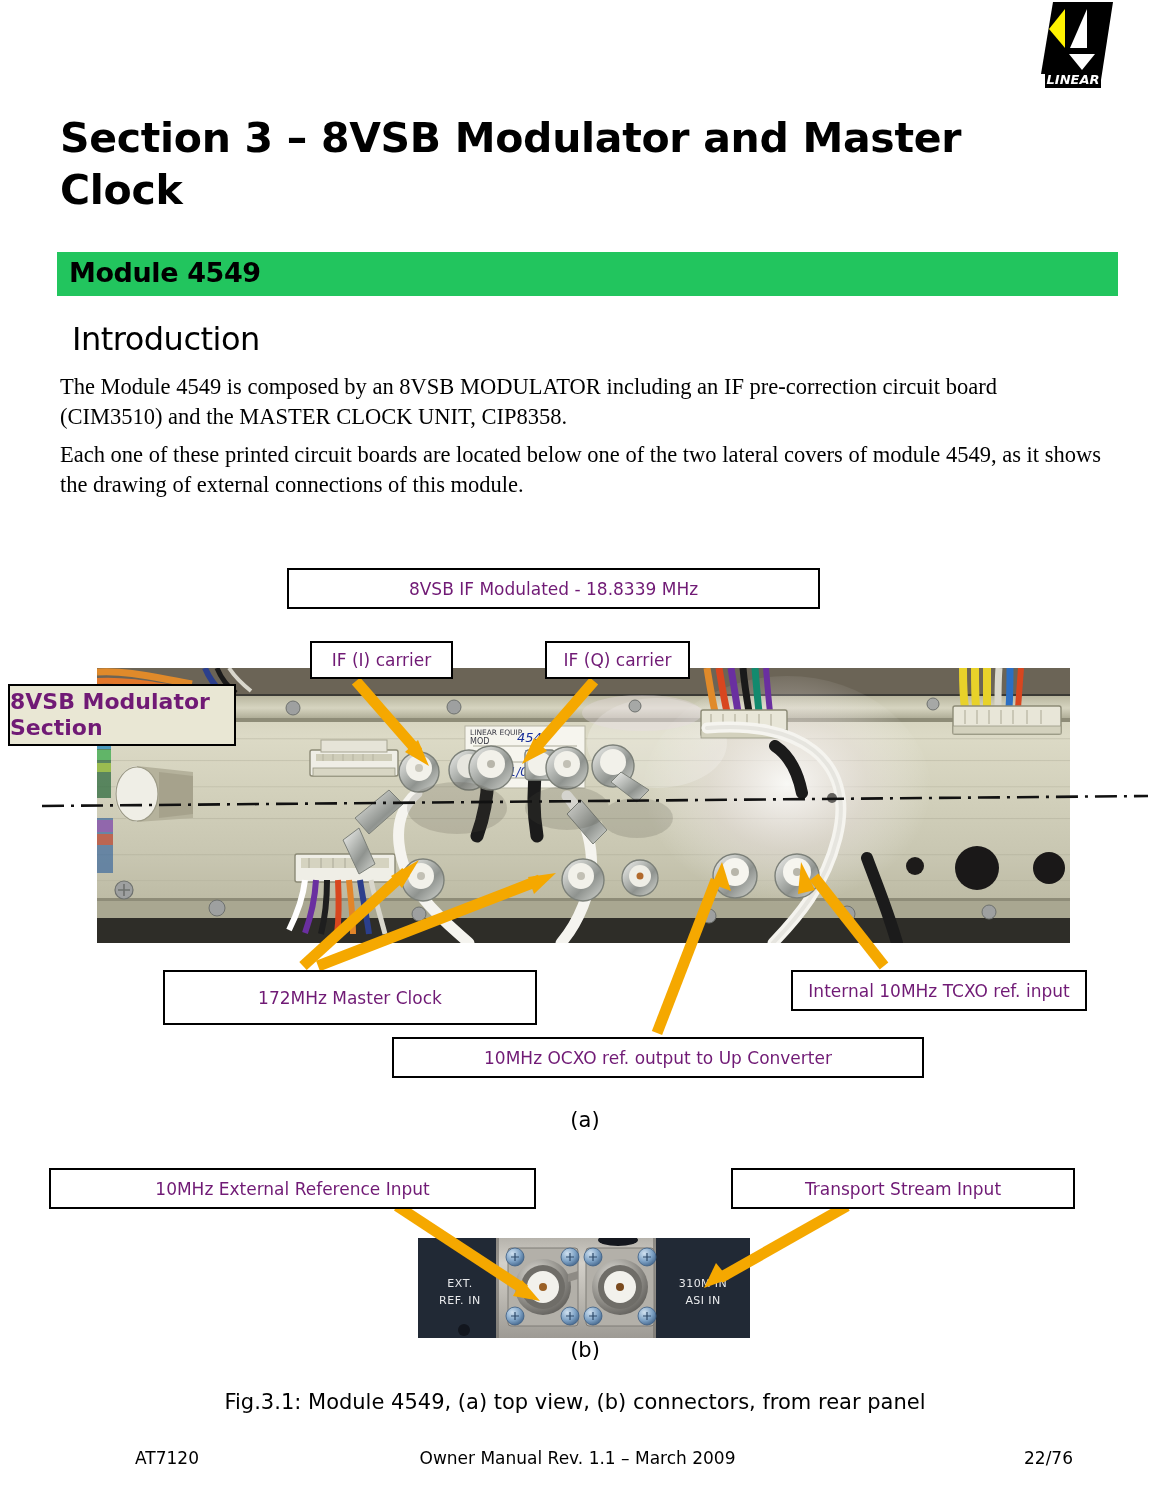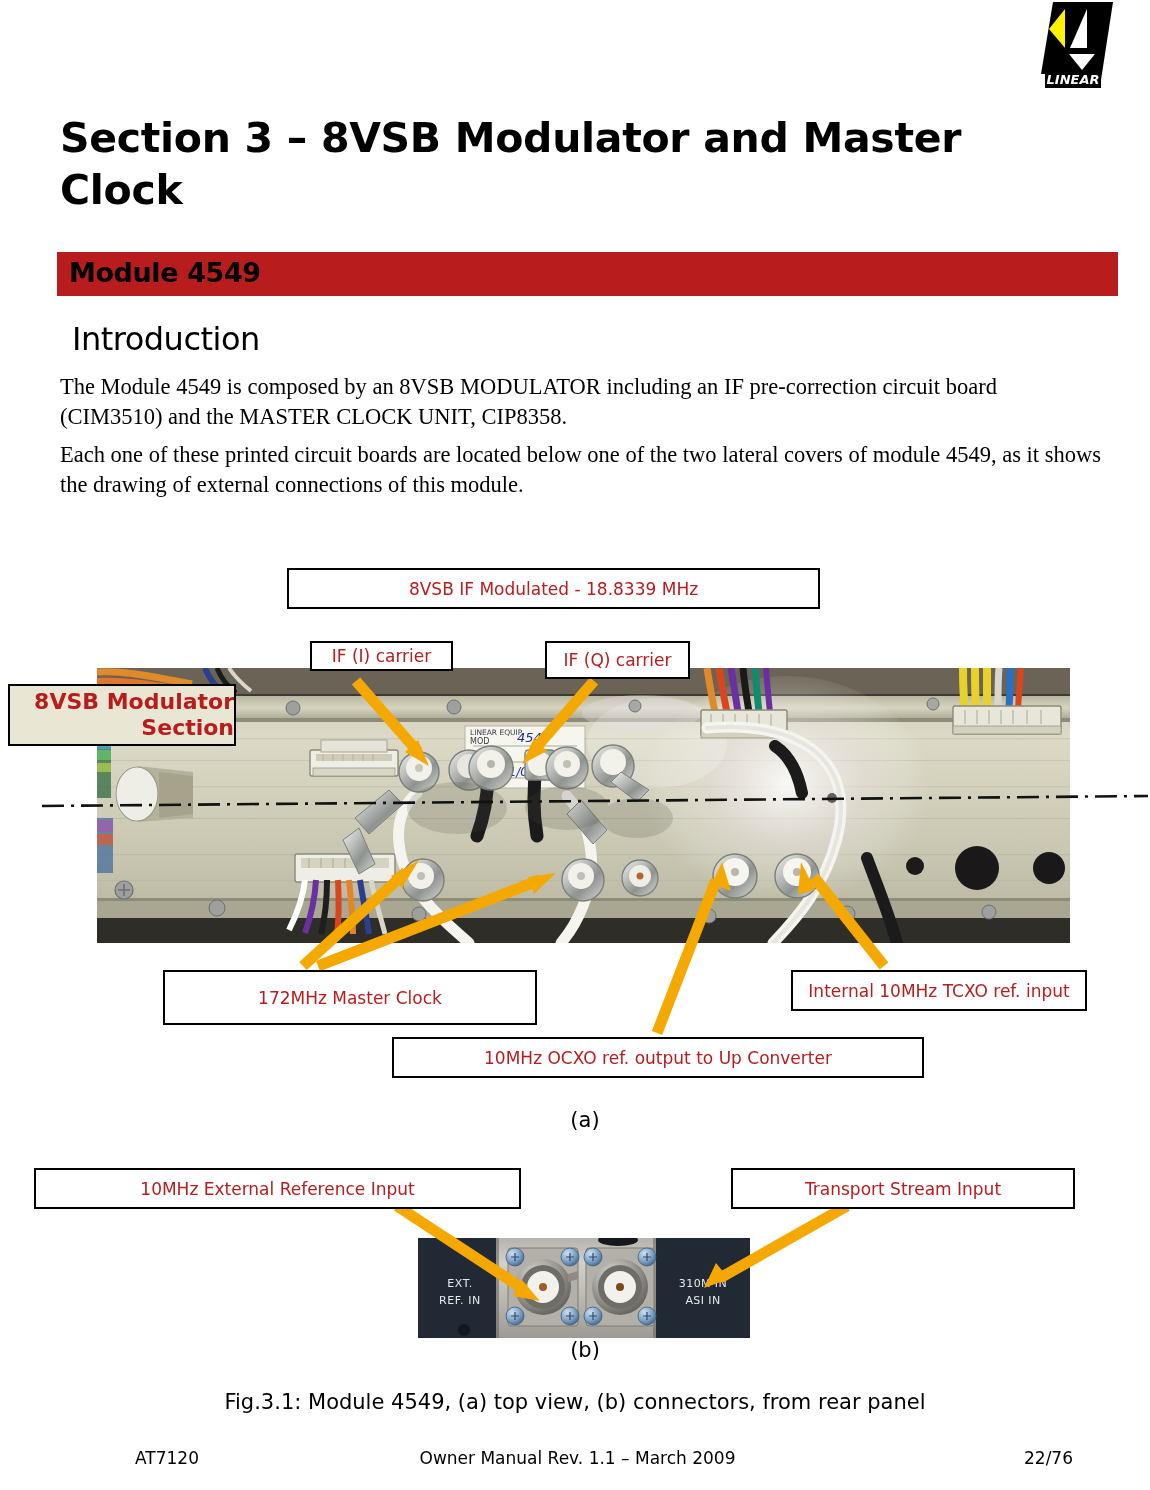--- a/index.html
+++ b/index.html
@@ -48,21 +48,21 @@
     color: #000;
   }
 
   
   .band {
     position: absolute;
     left: 57px;
     top: 252px;
     width: 1061px;
     height: 44px;
-    background: #b91c1c;
+    background: #22c55e;
   }
   .band-label {
     position: absolute;
     left: 12px;
     top: 5px;
     font-family: "DejaVu Sans", sans-serif;
     font-weight: bold;
     font-size: 27px;
     letter-spacing: -0.4px;
   }
@@ -101,44 +101,44 @@
   }
   .photo-a-inner { position: absolute; left: 0; top: 0; width: 973px; height: 275px; }
 
   
   .cbox {
     position: absolute;
     border: 2px solid #000000;
     background: #ffffff;
     font-family: "DejaVu Sans", sans-serif;
     font-size: 17px;
-    color: #b91c1c;
+    color: #701a75;
     display: flex;
     align-items: center;
     justify-content: center;
-    text-align: right;
+    text-align: left;
     box-sizing: border-box;
     z-index: 30;
   }
   .cbox.beige {
     background: #e9e7d4;
     font-weight: bold;
     font-size: 22px;
     line-height: 26px;
   }
 
   #box-8vsb-if   { left: 287px; top: 568px;  width: 533px; height: 41px; }
-  #box-if-i      { left: 310px; top: 641px;  width: 143px; height: 30px; }
+  #box-if-i      { left: 310px; top: 641px;  width: 143px; height: 38px; }
   #box-if-q      { left: 545px; top: 641px;  width: 145px; height: 38px; }
   #box-mod-sect  { left: 8px;   top: 684px;  width: 228px; height: 62px; }
   #box-master-sect{left: 941px; top: 818px;  width: 193px; height: 65px; }
   #box-172mhz    { left: 163px; top: 970px;  width: 374px; height: 55px; }
   #box-tcxo      { left: 791px; top: 970px;  width: 296px; height: 41px; }
   #box-ocxo      { left: 392px; top: 1037px; width: 532px; height: 41px; }
-  #box-ext-ref   { left: 34px;  top: 1168px; width: 487px; height: 41px; }
+  #box-ext-ref   { left: 49px;  top: 1168px; width: 487px; height: 41px; }
   #box-ts-in     { left: 731px; top: 1168px; width: 344px; height: 41px; }
 
   
   .figlabel {
     position: absolute;
     font-family: "DejaVu Sans", sans-serif;
     font-size: 21px;
     text-align: center;
     width: 60px;
   }

